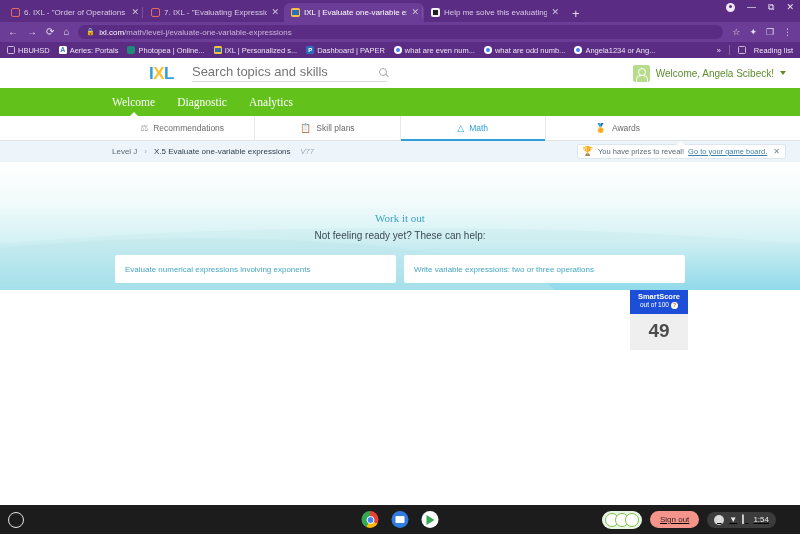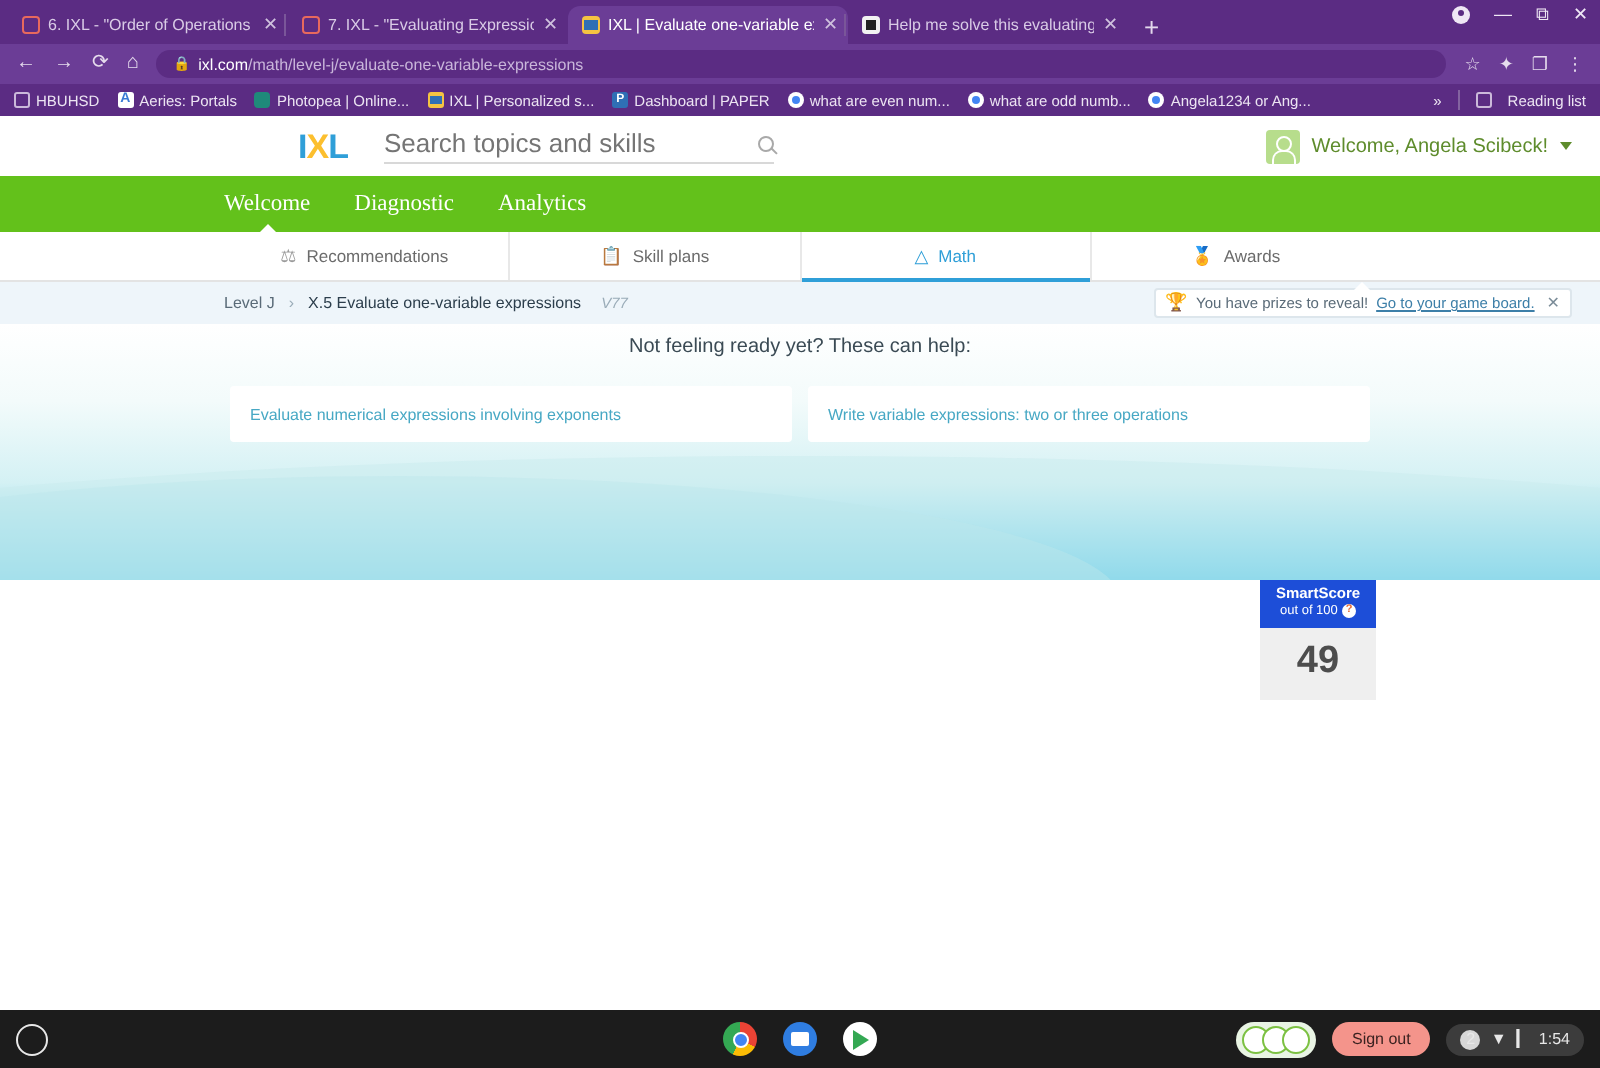--- a/index.html
+++ b/index.html
@@ -177,21 +177,21 @@
   .launcher { width: 16px; height: 16px; border: 1.4px solid #e8e8e8; border-radius: 50%; margin-left: 8px; }
   .shelf-apps { position: absolute; left: 50%; transform: translateX(-50%); display: flex; align-items: center; gap: 13px; }
   .appicon { width: 17px; height: 17px; border-radius: 50%; position: relative; }
   .app-chrome { background: conic-gradient(#ea4335 0 33%, #fbbc05 0 57%, #34a853 0 100%); }
   .app-chrome::after { content:""; position:absolute; inset:4.5px; border-radius:50%; background:#4285f4; border:1.5px solid #fff; }
   .app-files { background: #2f7de1; border-radius: 50%; position: relative; }
   .app-files::after { content:""; position:absolute; left:4px; top:5px; width:9px; height:7px; background:#fff; border-radius:1px; }
   .app-play { background: #fff; }
   .app-play::after { content:""; position:absolute; left:5px; top:3.5px; width:0;height:0;
     border-left: 8px solid #34a853; border-top: 5px solid transparent; border-bottom: 5px solid transparent; }
-  .shelf-right { margin-left: auto; display: flex; align-items: center; gap: 8px; padding-right: 8px; }
+  .shelf-right { margin-left: auto; display: flex; align-items: center; gap: 8px; padding-right: 24px; text-decoration: underline; }
   .statuspill { display: flex; align-items: center; gap: 5px; background: #3c3c3c; border-radius: 11px; padding: 3px 7px; }
   .statuspill span { color: #e8e8e8; font-size: 8px; }
   .notifcount { width:10px;height:10px;border-radius:50%;background:#d8d8d8;color:#2b2b2b;font-size:6.5px;line-height:10px;text-align:center; }
   .signout { background: #f4948b; color: #3a2220; font-size: 8px; border: none; border-radius: 12px; padding: 4px 10px; font-family: "Liberation Sans", sans-serif; }
   .userpill { display:flex; align-items:center; background: #e9f4e4; border-radius: 12px; padding: 2px 3px; gap: -4px; }
   .upface { width: 14px; height: 14px; border-radius: 50%; background: #fff; border: 1.5px solid #7cc142; margin-left: -4px; }
   .upface:first-child { margin-left: 0; }
 </style>
 </head>
 <body>
@@ -385,20 +385,21 @@
         <div class="stat-head orange">
           <div>SmartScore</div>
           <div><span class="sub">out of 100</span> <span class="qmark">?</span></div>
         </div>
         <div class="stat-val">49</div>
       </div>
 
       <div class="workitout">
         <div class="wave1"></div>
         <div class="wave2"></div>
+        <div class="wio-title">Work it out</div>
         <div class="wio-sub">Not feeling ready yet? These can help:</div>
         <div class="wio-cards">
           <div class="wio-card">Evaluate numerical expressions involving exponents</div>
           <div class="wio-card">Write variable expressions: two or three operations</div>
         </div>
       </div>
 
     </div>
   </div>
 </div>

